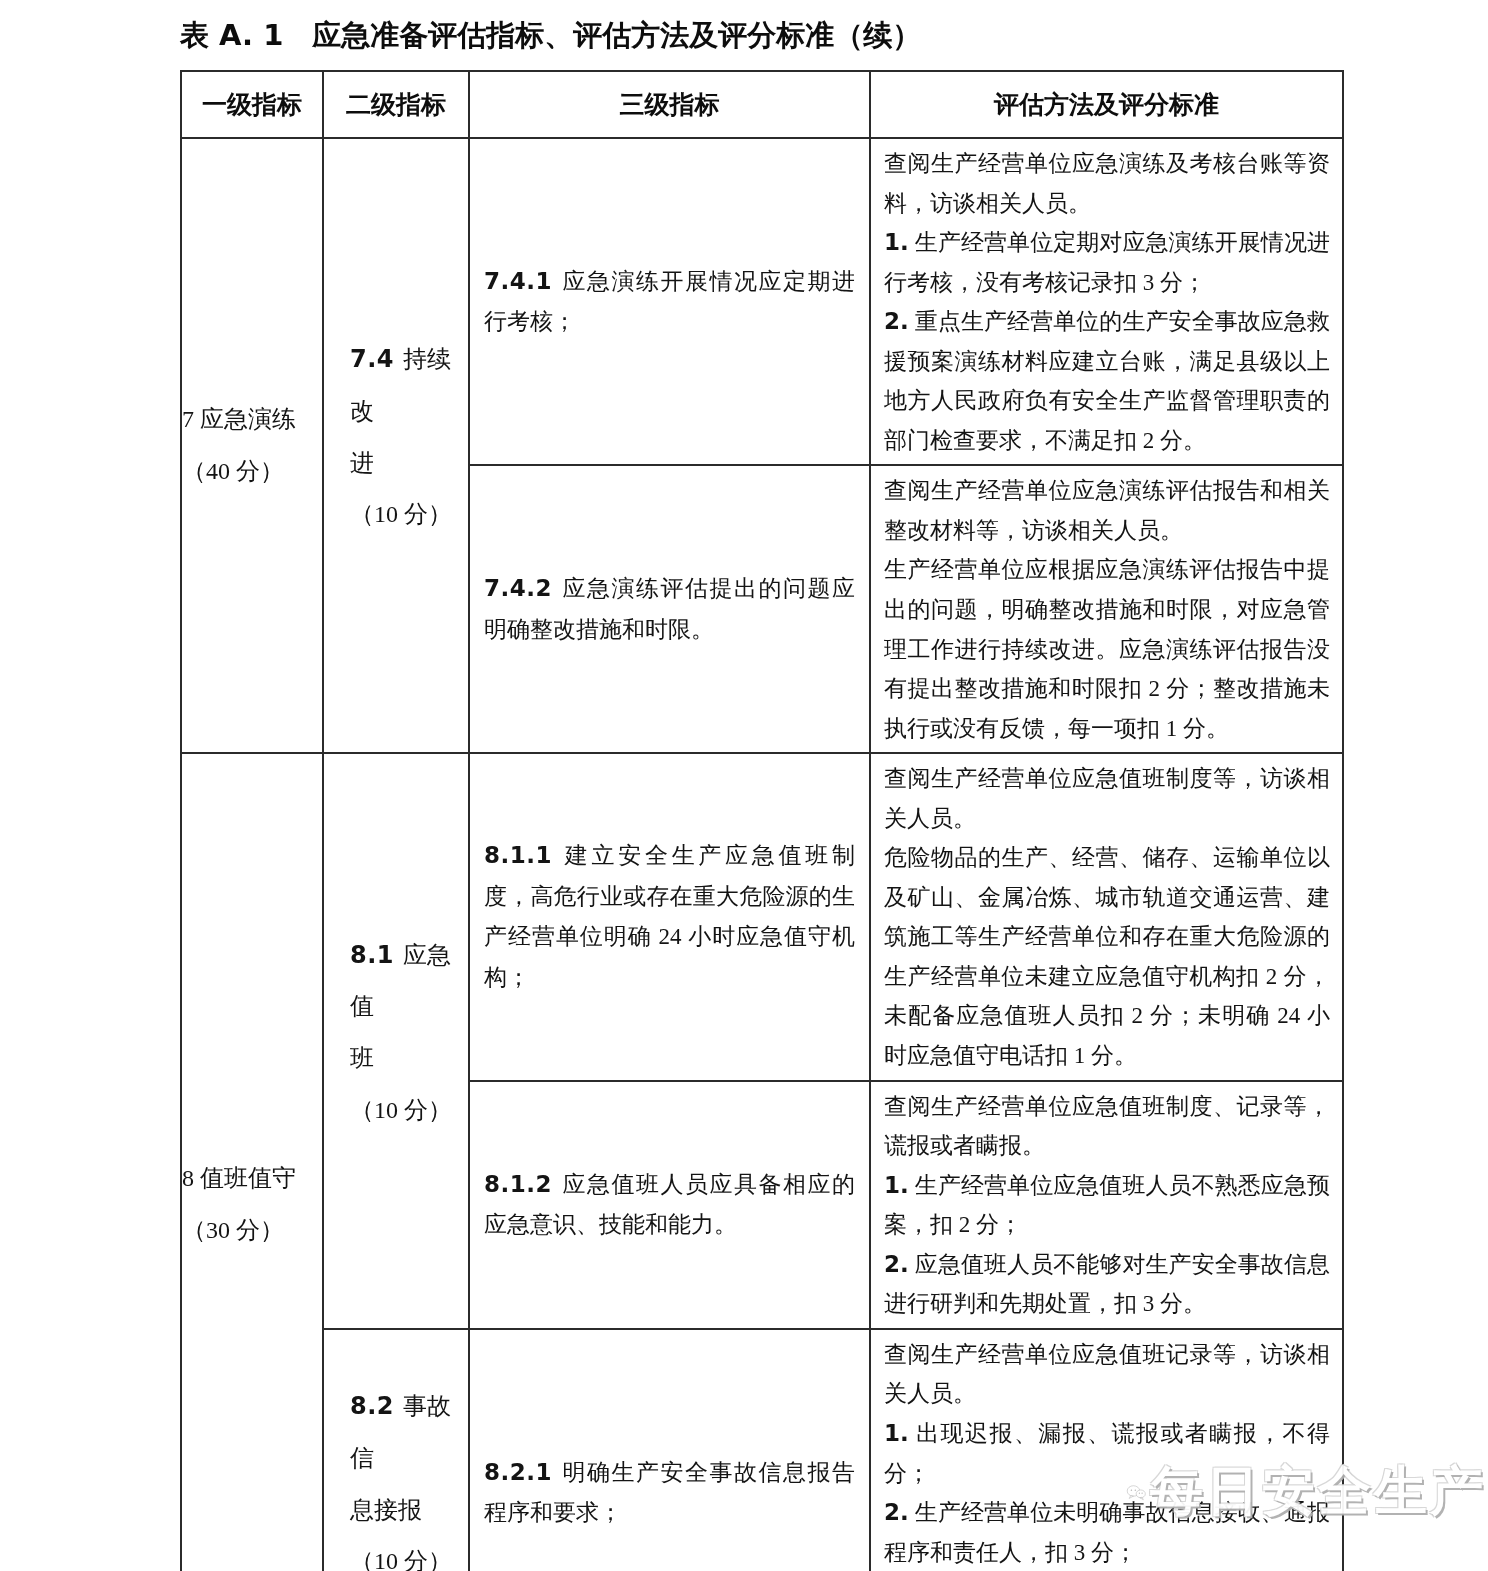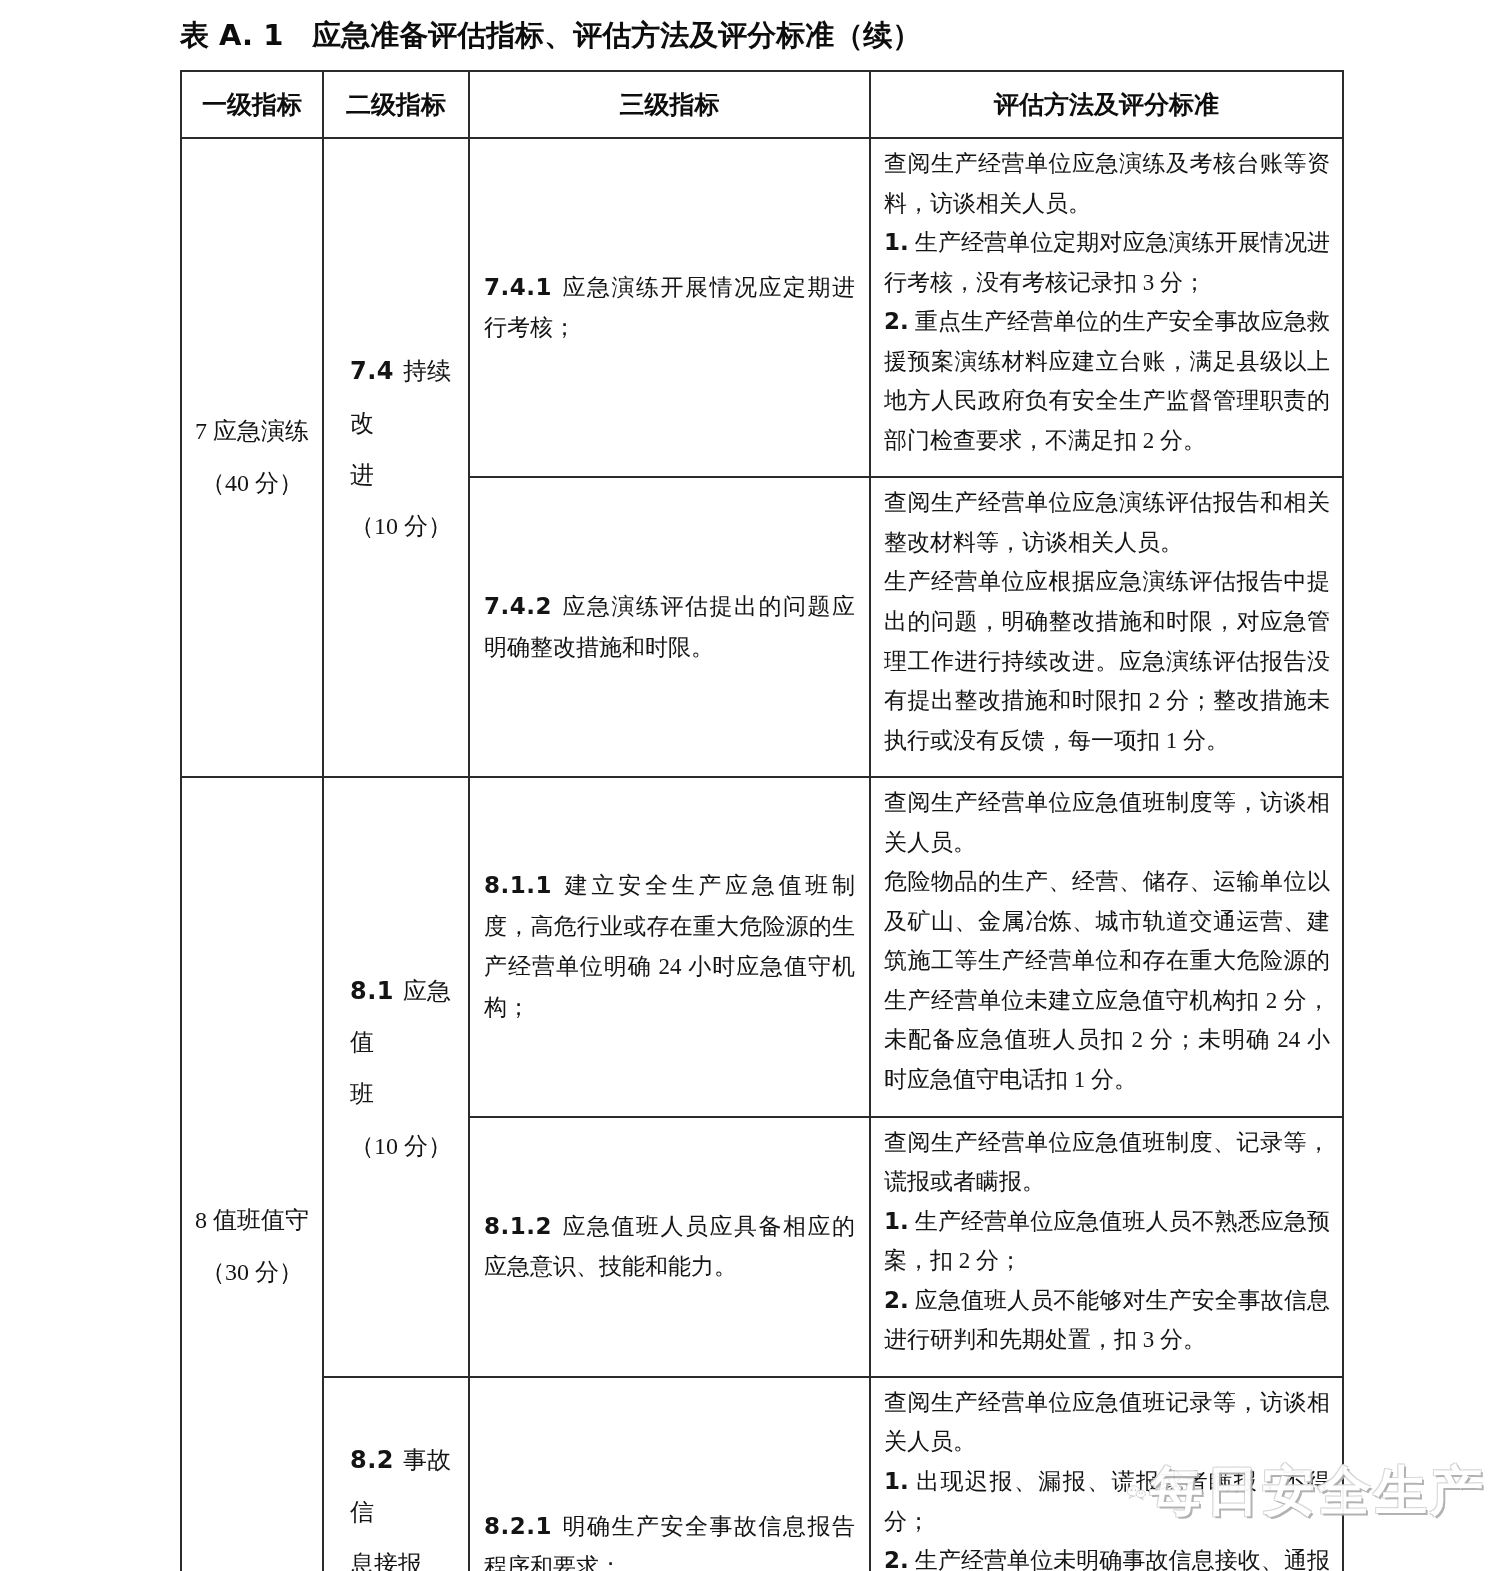--- a/index.html
+++ b/index.html
@@ -15,28 +15,28 @@
   }
   table.eval {
     position:absolute; left:180px; top:70px; width:1162px;
     border-collapse:collapse; table-layout:fixed;
   }
   .eval th, .eval td { border:2px solid #2b2b2b; vertical-align:middle; background:#fff; }
   .eval th {
     font-family:"DejaVu Sans","Liberation Sans",sans-serif;
     font-size:25px; font-weight:bold; text-align:center; color:#0d0d0d;
   }
-  td.c1 { text-align:center; font-size:24px; line-height:2.15; white-space:pre-line; }
+  td.c1 { font-size:24px; line-height:2.15; white-space:pre-line; }
   td.c2 { font-size:24px; line-height:2.15; padding:0 10px 16px 26px; white-space:pre-line; }
   .num  {
     font-family:"DejaVu Sans","Liberation Sans",sans-serif;
     font-weight:bold; margin-right:9px; letter-spacing:0.5px;
   }
   td.c3 { font-size:23px; line-height:1.76; padding:16px 14px; text-align:justify; }
-  td.c4 { vertical-align:top; font-size:23px; line-height:1.72; padding:5px 12px 16px 13px; }
+  td.c4 { vertical-align:top; font-size:23px; line-height:1.72; padding:5px 12px 4px 13px; }
   .para { text-align:justify; }
   .pnum { font-family:"DejaVu Sans","Liberation Sans",sans-serif; font-weight:bold; margin-right:6px; }
   
   .watermark {
     position:absolute; left:1126px; top:1442px; width:360px;
     display:flex; align-items:center; gap:4px; pointer-events:none; opacity:0.95;
   }
   .wm-text {
     font-family:"DejaVu Sans","Liberation Sans",sans-serif;
     font-size:53px; font-weight:bold; color:#ffffff; letter-spacing:3px; white-space:nowrap;

